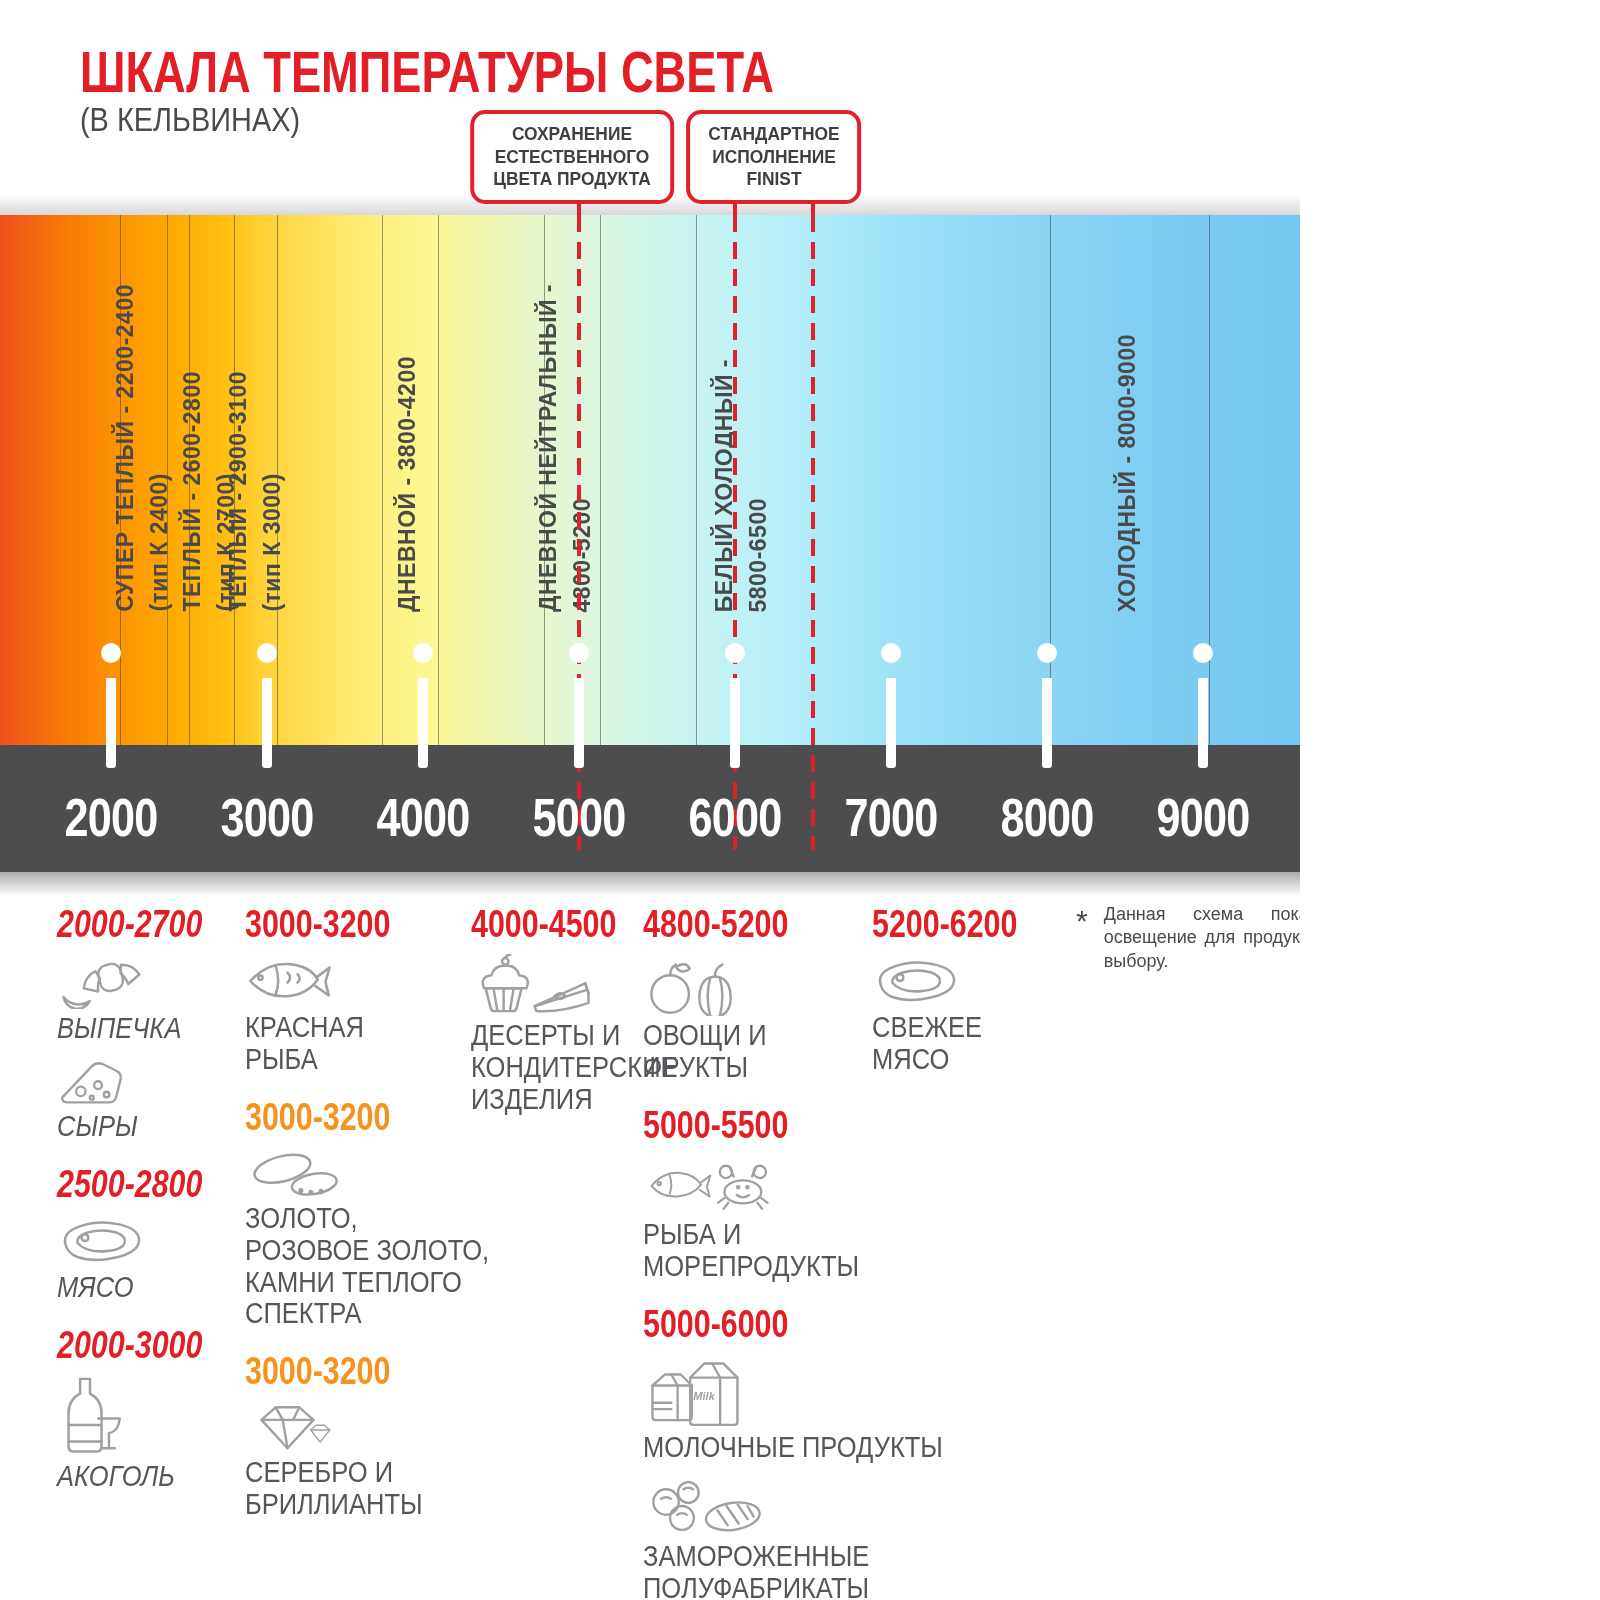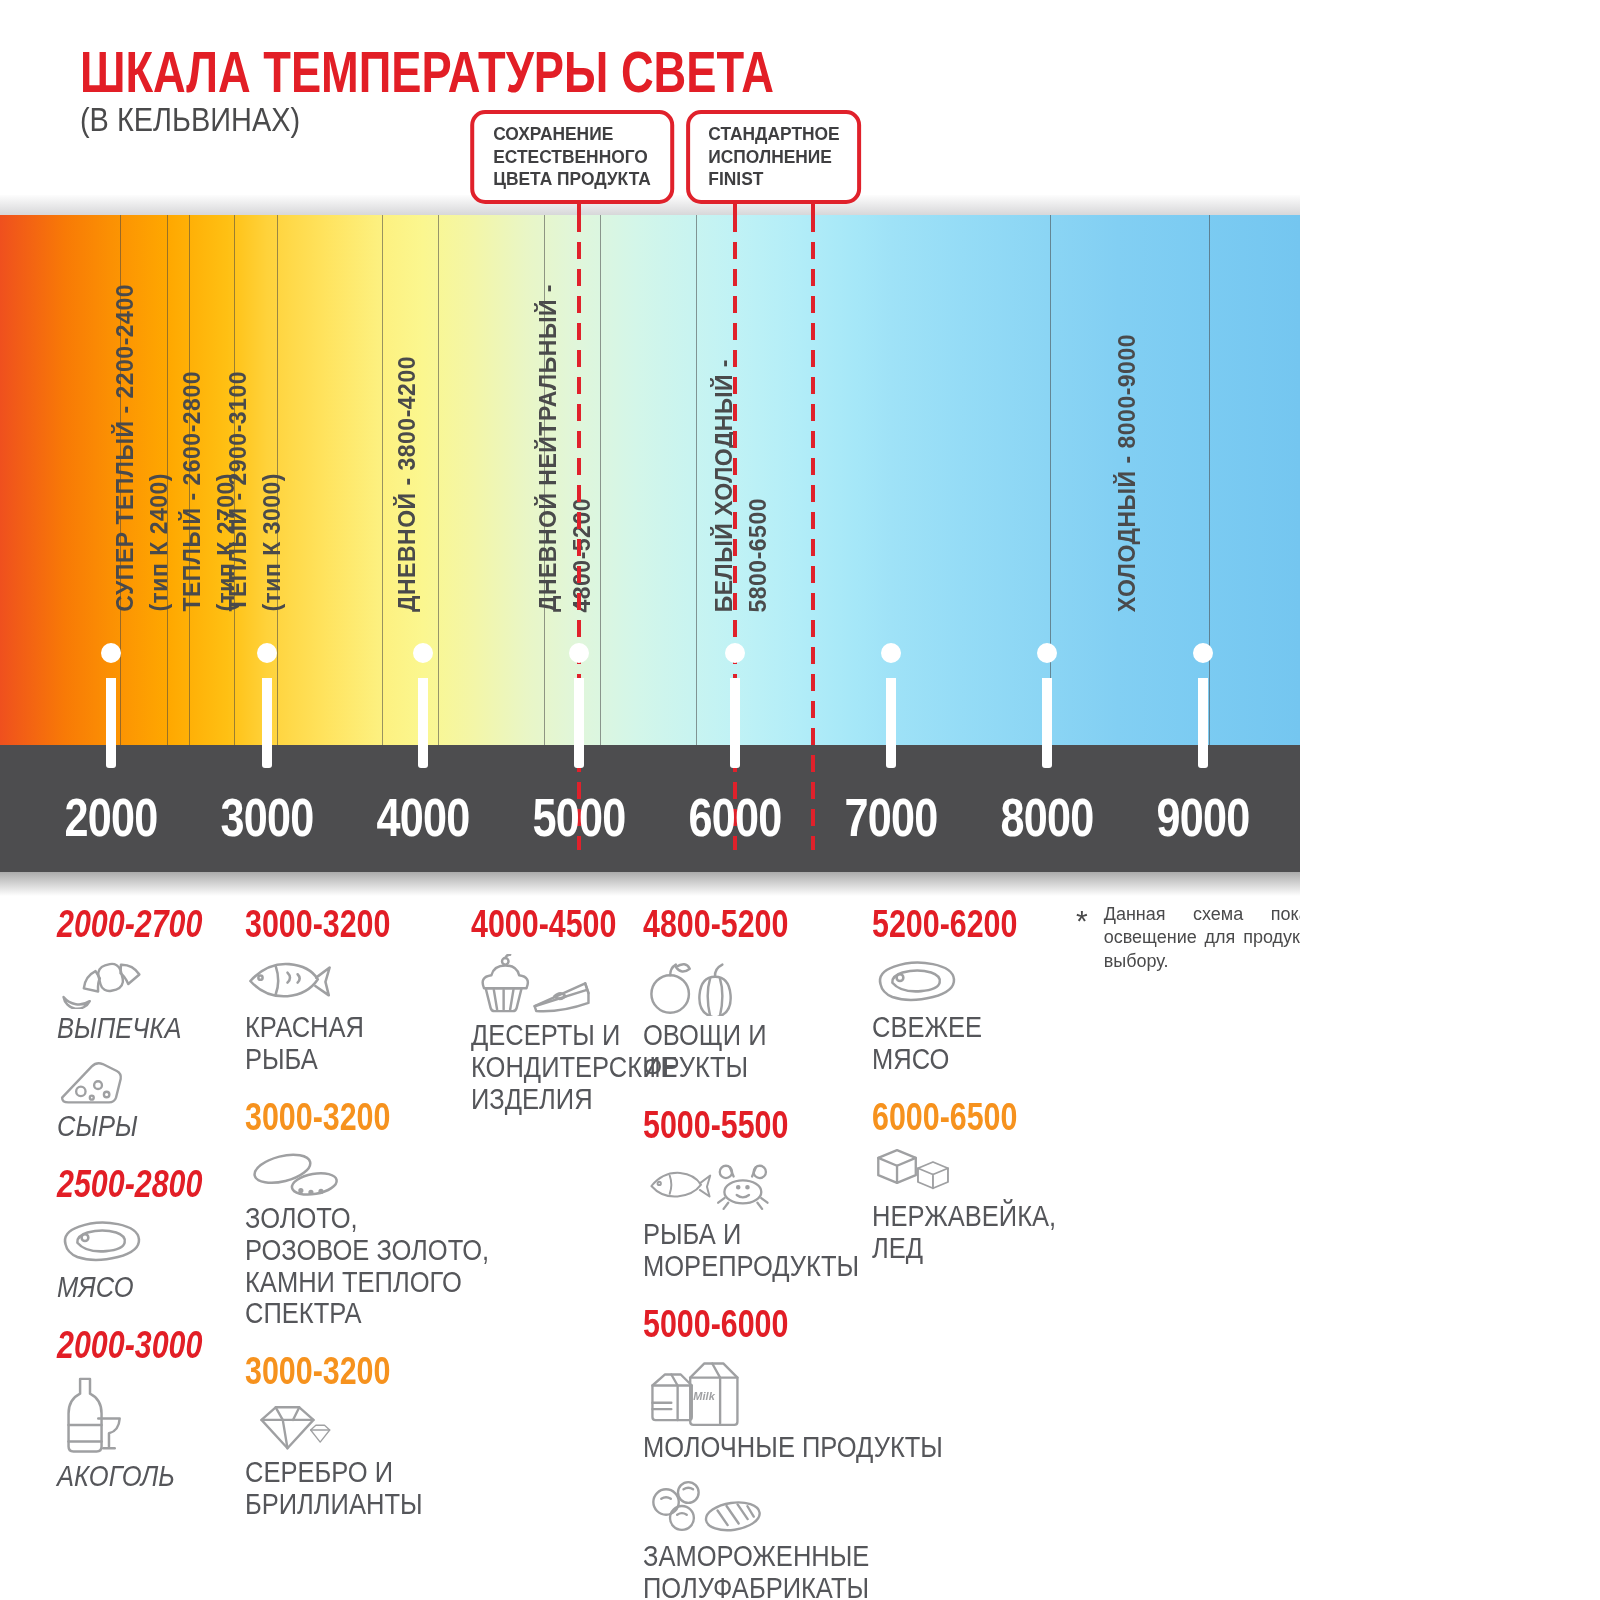--- a/index.html
+++ b/index.html
@@ -41,21 +41,21 @@
       background:#fff; border-radius:0 0 3px 3px; z-index:4; }
   .pin-ring { position:absolute; top:643px; width:20px; height:20px; border:10px solid #fff;
       border-radius:50%; transform:translateX(-50%); z-index:5; }
 
   .tick { position:absolute; top:786px; transform:translateX(-50%); z-index:6; }
   .tick span { display:inline-block; font-size:54px; font-weight:bold; color:#fff;
       transform:scaleX(.8); letter-spacing:-1px; }
 
   
   .callout { position:absolute; top:110px; transform:translateX(-50%); background:#fff;
-      border:4px solid #e0212b; border-radius:15px; padding:9px 14px; z-index:7; text-align:left; }
+      border:4px solid #e0212b; border-radius:15px; padding:9px 14px; z-index:7; text-align:center; }
   .callout div { font-size:18.5px; font-weight:bold; color:#3f3f41; line-height:1.22;
       transform:scaleX(.94); white-space:nowrap; }
   .leg { position:absolute; top:199px; height:17px; width:4px; transform:translateX(-50%);
       background:#e0212b; z-index:6; }
 
   
   #bottom { position:absolute; left:0; top:903px; width:100%; height:697px; }
   .col { position:absolute; top:0; }
   .col h3 { margin:0 0 8px; font-size:38px; font-weight:bold; transform:scaleX(.8);
       transform-origin:left; white-space:nowrap; }
@@ -309,37 +309,20 @@
           <div class="item">
             <span class="ico">
               <svg width="88" height="54" viewBox="0 0 104 64" fill="none" stroke="#9fa0a2" stroke-width="3" stroke-linecap="round" stroke-linejoin="round">
                 <path d="M10 36 Q6 22 26 15 Q48 7 72 12 Q96 17 97 30 Q98 44 72 51 Q44 58 24 51 Q12 46 10 36 Z"></path>
                 <path d="M24 34 Q23 26 36 22 Q54 17 70 22 Q82 26 80 34 Q78 42 58 44 Q34 46 24 34 Z"></path>
                 <circle cx="33" cy="28" r="4"></circle>
               </svg>
             </span>
             <div class="lbl">СВЕЖЕЕ
 МЯСО</div>
-          </div>
-        </div>
-        <div class="group">
-          <h3 class="orange">6000-6500</h3>
-          <div class="item">
-            <span class="ico">
-              <svg width="86" height="50" viewBox="0 0 106 64" fill="none" stroke="#9fa0a2" stroke-width="3" stroke-linecap="round" stroke-linejoin="round">
-                <path d="M30 4 L54 14 V36 L30 46 L6 36 V14 Z"></path>
-                <path d="M6 14 L30 24 L54 14 M30 24 V46"></path>
-                <g transform="translate(52 16) scale(0.8)">
-                  <path d="M30 4 L54 14 V36 L30 46 L6 36 V14 Z"></path>
-                  <path d="M6 14 L30 24 L54 14 M30 24 V46"></path>
-                </g>
-              </svg>
-            </span>
-            <div class="lbl">НЕРЖАВЕЙКА,
-ЛЕД</div>
           </div>
         </div>
       </div>
     </div>
 
   <div class="footnote">
     <span class="star">*</span>
     <p>Данная схема показывает наиболее выгодное освещение для продукта. Не является обязательным к выбору.</p>
   </div>
 <div class="gridline" style="left: 9.22%;"></div>

